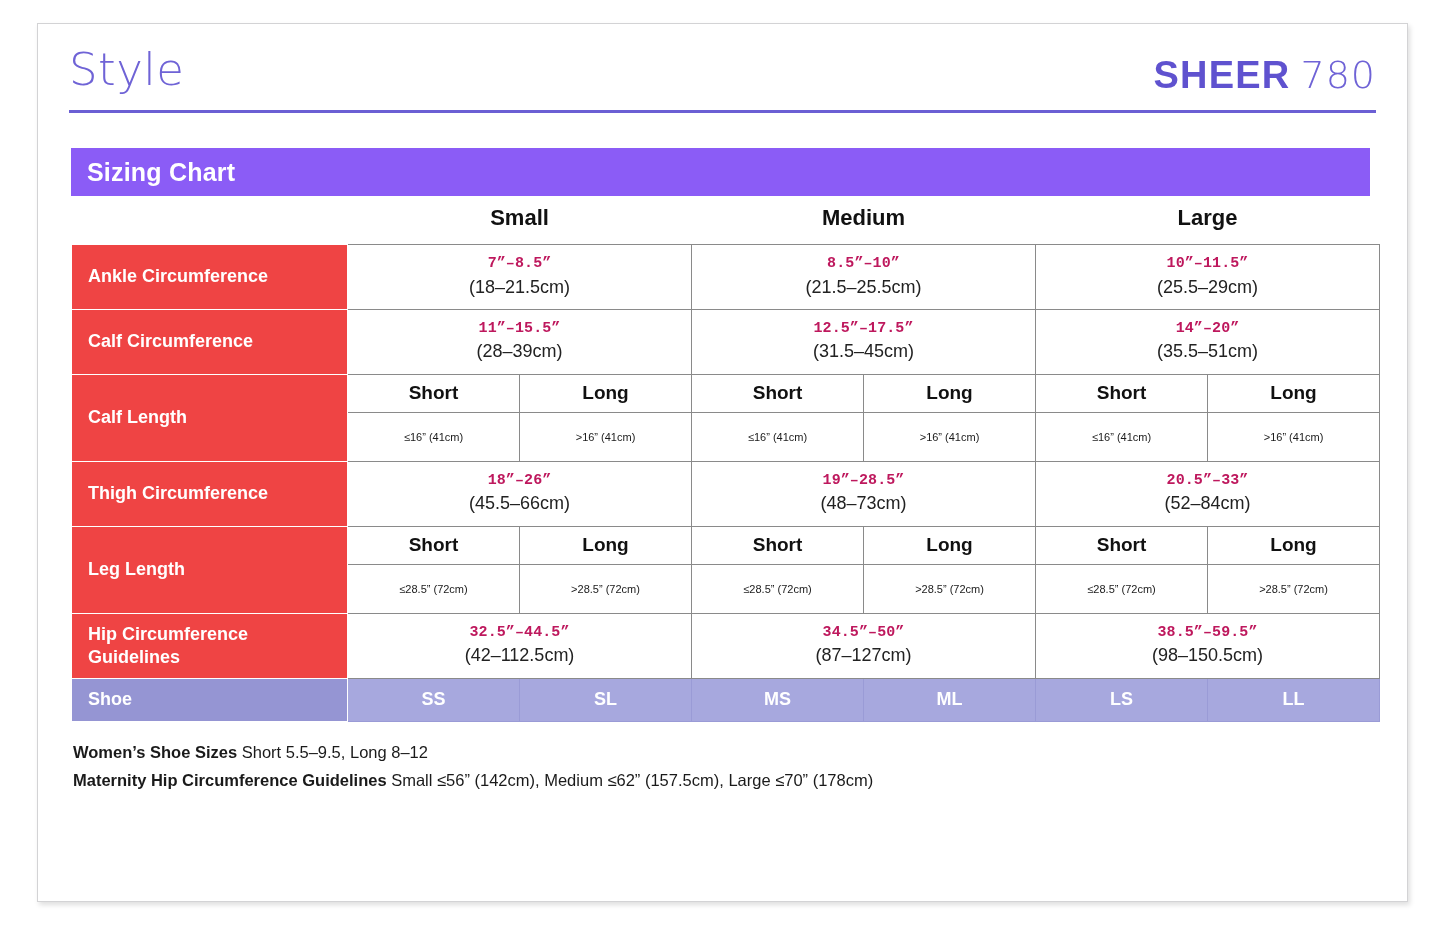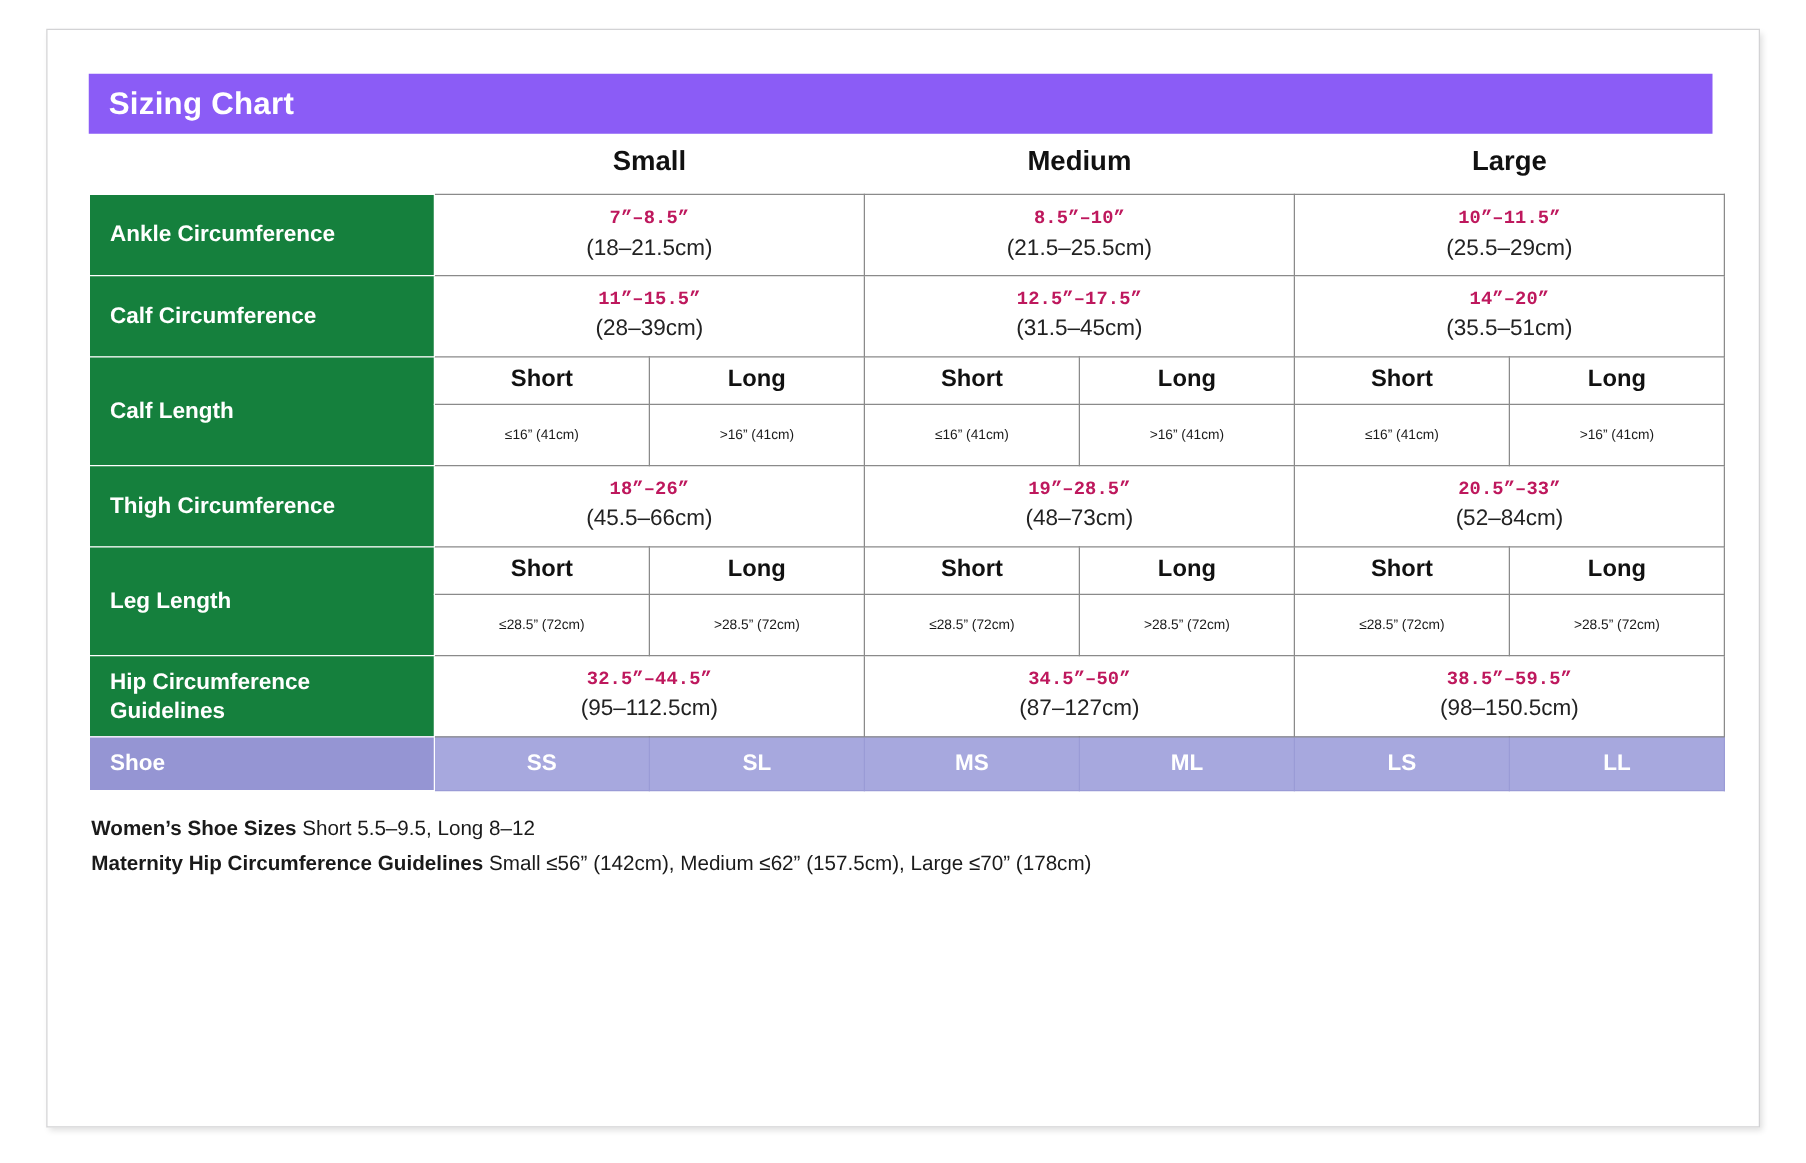--- a/index.html
+++ b/index.html
@@ -105,21 +105,21 @@
   tr.sizes-row td {
     border: none;
     font-size: 22px;
     font-weight: bold;
     height: 44px;
     padding-bottom: 4px;
     color: #111111;
   }
 
   td.rowlabel {
-    background: #15803d;
+    background: #ef4444;
     color: #ffffff;
     font-size: 18px;
     font-weight: bold;
     text-align: left;
     padding-left: 16px;
     border: 1px solid #ffffff;
     line-height: 1.28;
   }
 
   td.val {
@@ -182,20 +182,26 @@
   }
   .notes-line { white-space: nowrap; }
   .notes-bold { font-weight: bold; }
   .notes-rest { font-weight: normal; }
 </style>
 </head>
 <body>
 
 <div class="page">
 
+  <div class="header">
+    <div class="header-style">Style</div>
+    <div class="header-right">
+      <span class="brand-name">SHEER</span><span class="brand-num">780</span>
+    </div>
+  </div>
 
   <div class="titlebar">
     <span class="titlebar-text">Sizing Chart</span>
   </div>
 
   <table class="chart">
     <colgroup>
       <col class="c-label">
       <col class="c-sub">
         <col class="c-sub">
@@ -297,21 +303,21 @@
         <td class="subval">&gt;28.5” (72cm)</td>
       </tr>
 
       <tr>
         <td class="rowlabel">
           <span>Hip Circumference</span><br>
           <span>Guidelines</span>
         </td>
         <td class="val" colspan="2">
           <span class="val-in">32.5”–44.5”</span>
-          <span class="val-cm">(95–112.5cm)</span>
+          <span class="val-cm">(42–112.5cm)</span>
         </td>
         <td class="val" colspan="2">
           <span class="val-in">34.5”–50”</span>
           <span class="val-cm">(87–127cm)</span>
         </td>
         <td class="val" colspan="2">
           <span class="val-in">38.5”–59.5”</span>
           <span class="val-cm">(98–150.5cm)</span>
         </td>
       </tr>

